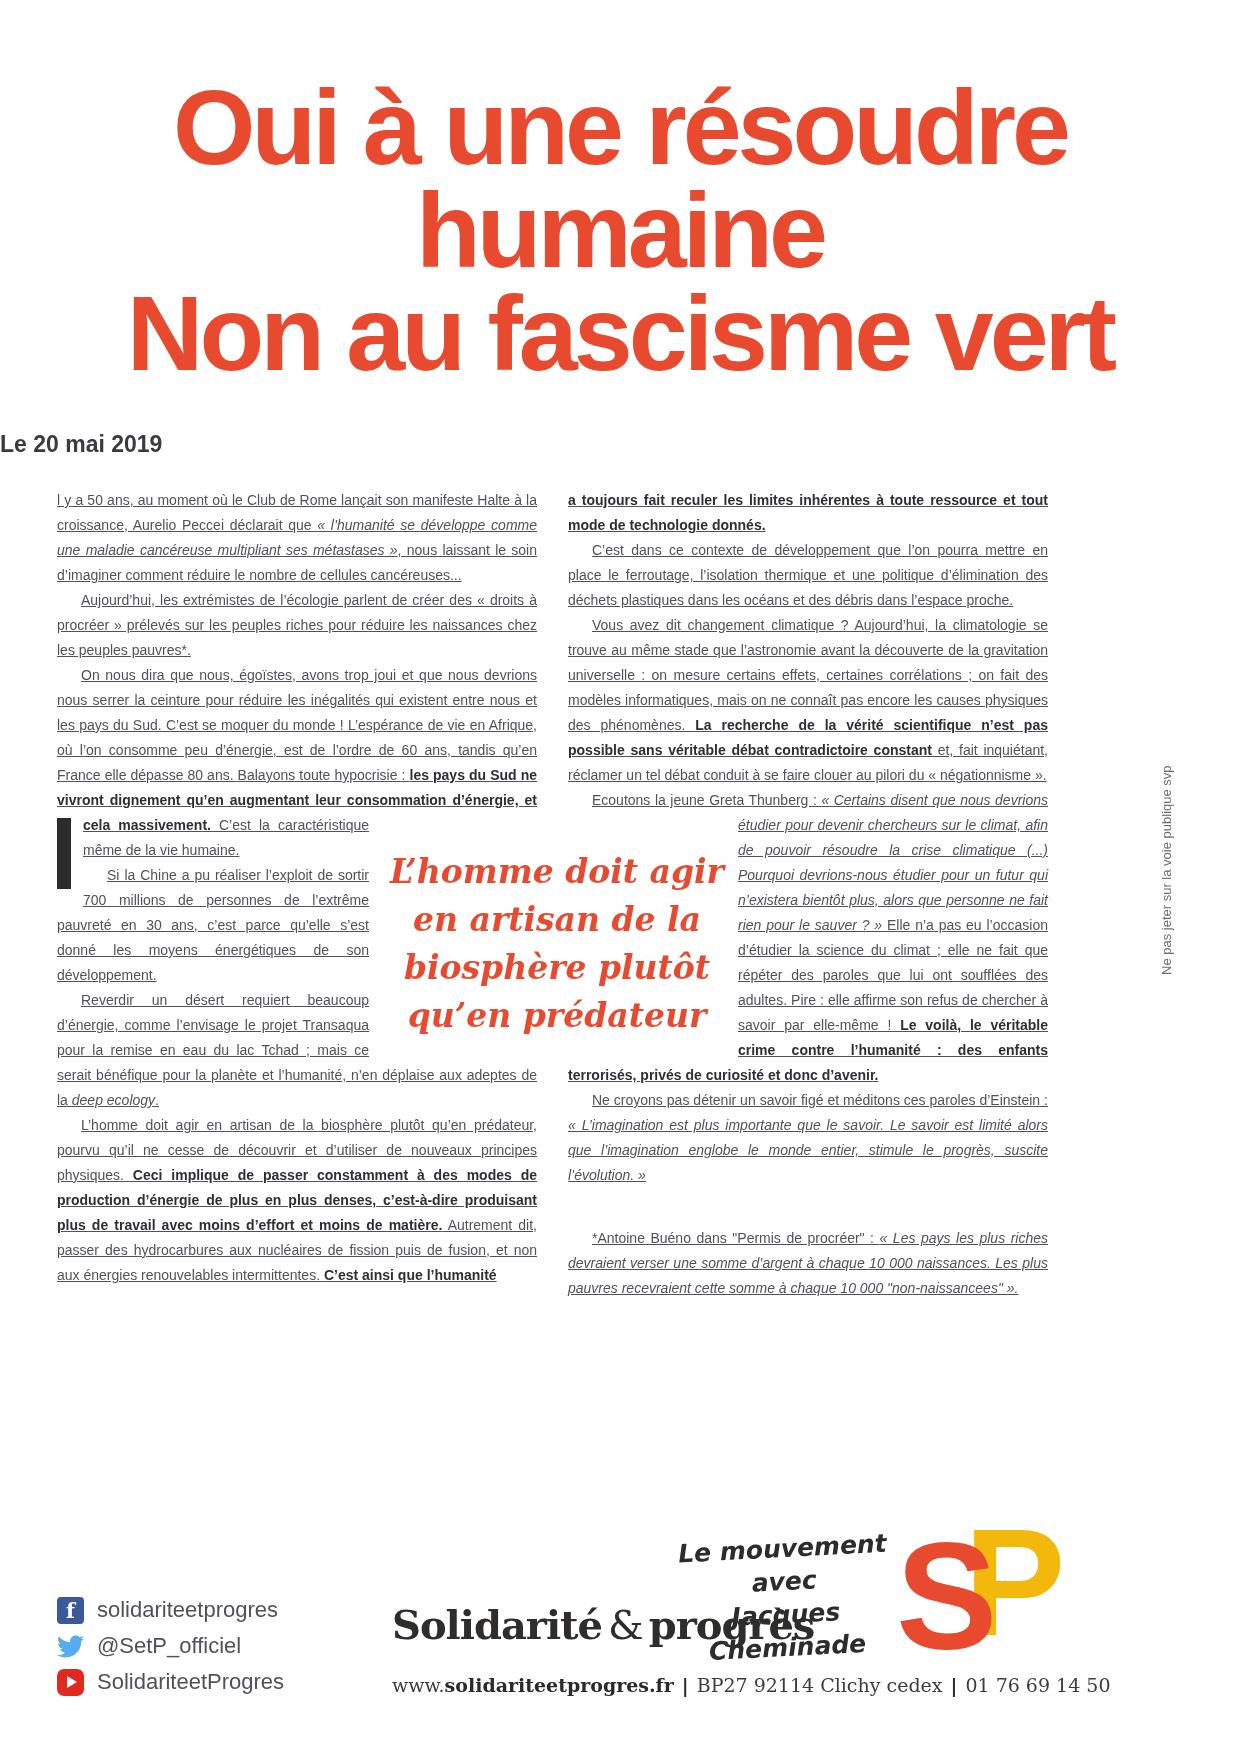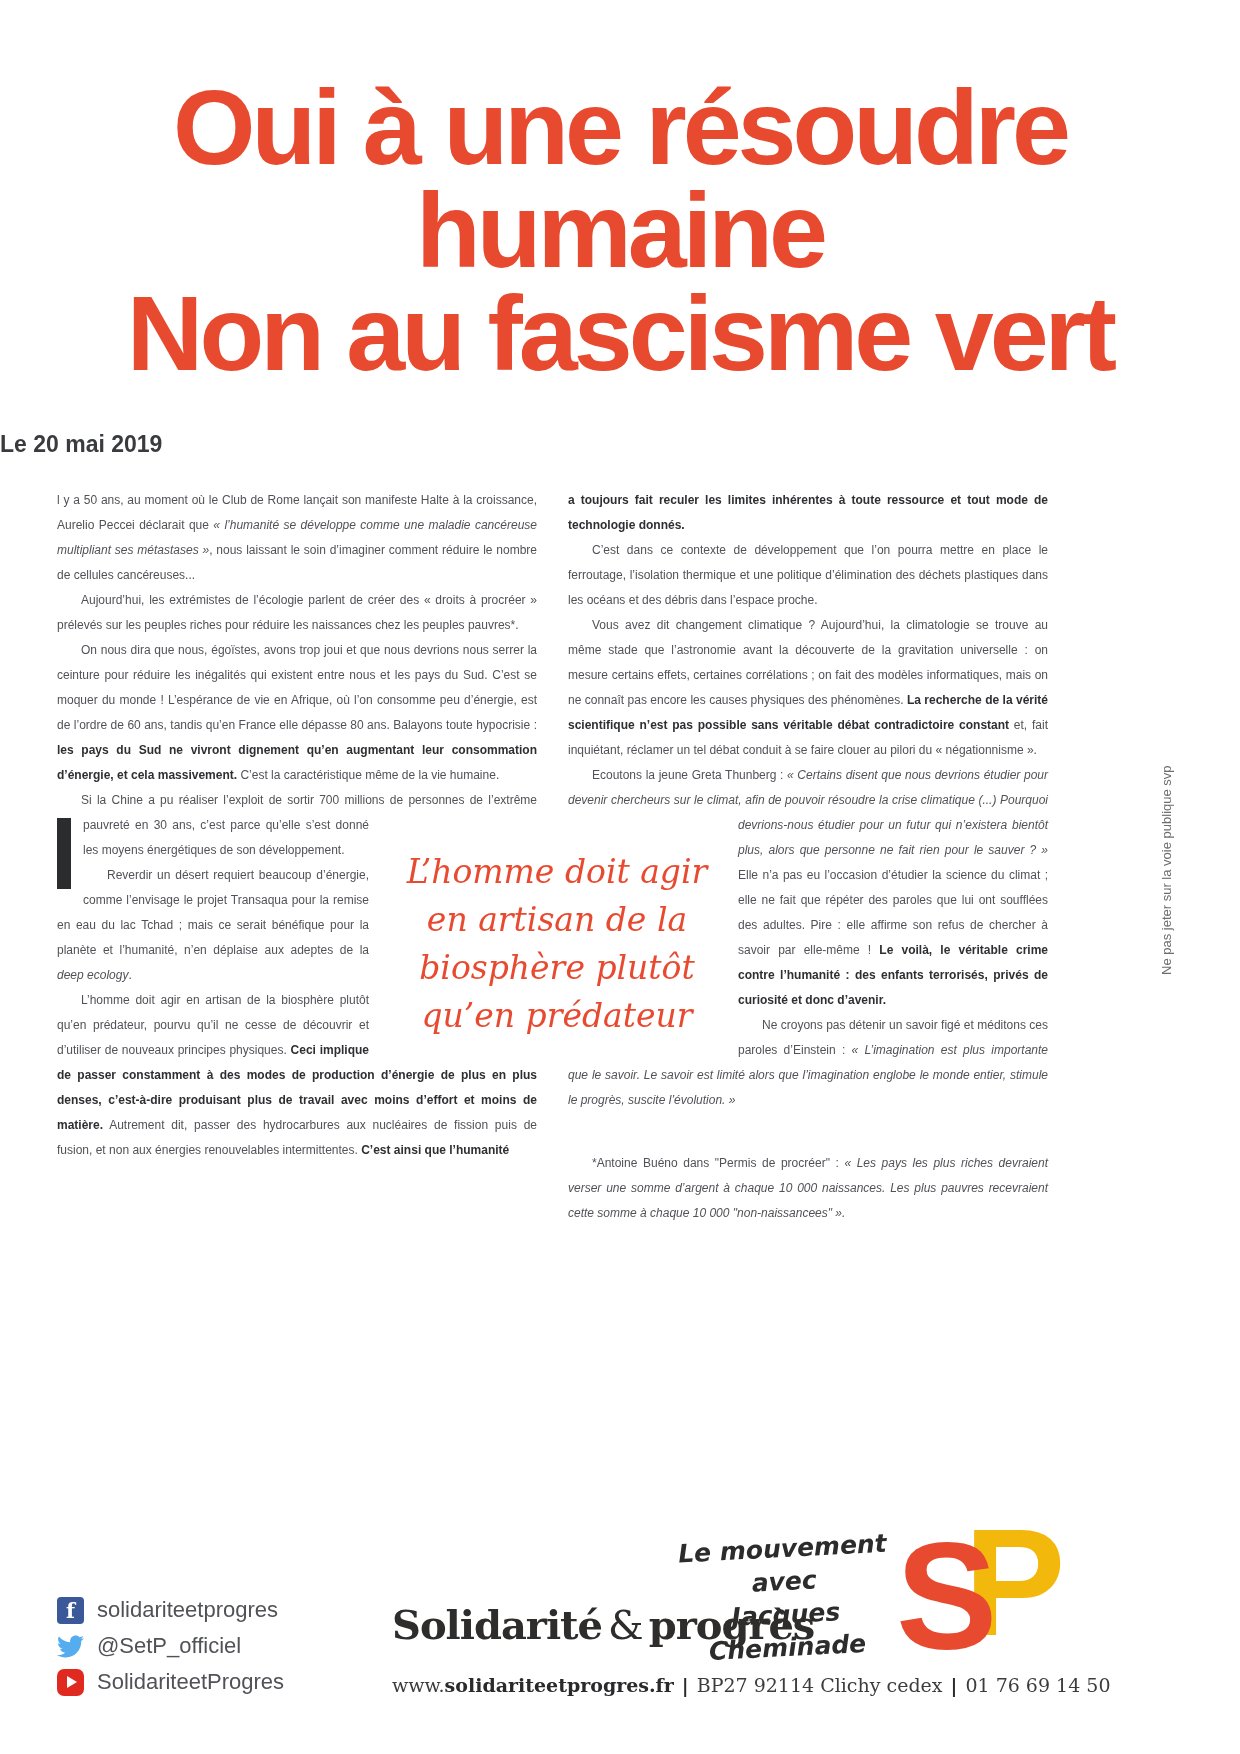--- a/index.html
+++ b/index.html
@@ -16,42 +16,43 @@
   }
   .t-line { display:block; }
   .date {
     position:absolute; top:431px; left:0; width:100%; 
     font-size:23px; font-weight:bold; color:#3a3b3e;
   }
 
   
   .article { position:absolute; top:488px; left:57px; width:991px; display:flex; }
   .col {
-    width:480px; font-size:12px; line-height:25px; color:#515257;
+    width:480px; font-size:14px; line-height:25px; color:#515257;
     text-align:justify;
+    text-decoration:underline;
   }
   .col-left { margin-right:31px; }
   .col p { margin:0; text-indent:24px; }
   .col p.no-indent { text-indent:0; }
   .rb { font-weight:bold; color:#2e2f32; }
   .ri { font-style:italic; }
   .footnote { margin-top:38px !important; }
 
   .dropcap { float:left; width:14px; height:71px; background:#2b2c2e; margin:5px 12px 0 0; }
 
   
   .spr0 { float:right; width:0;     height:325px; }
   .spr1 { float:right; clear:right; width:168px; height:250px; }
   .spl0 { float:left;  width:0;     height:325px; }
   .spl1 { float:left;  clear:left;  width:170px; height:250px; }
 
   .pull-quote {
     position:absolute; left:316px; top:360px; width:368px;
     text-align:center; white-space:pre-line;
-    font-family:"DejaVu Serif", serif; font-style:italic; font-weight:normal;
+    font-family:"DejaVu Serif", serif; font-style:italic; font-weight:bold;
     font-size:33px; line-height:48px; color:#e84a30;
   }
 
   
   .side-note {
     position:absolute; left:1159px; top:975px; width:230px;
     transform-origin:0 0; transform:rotate(-90deg);
     font-size:13px; color:#6e6e70;
   }
 

